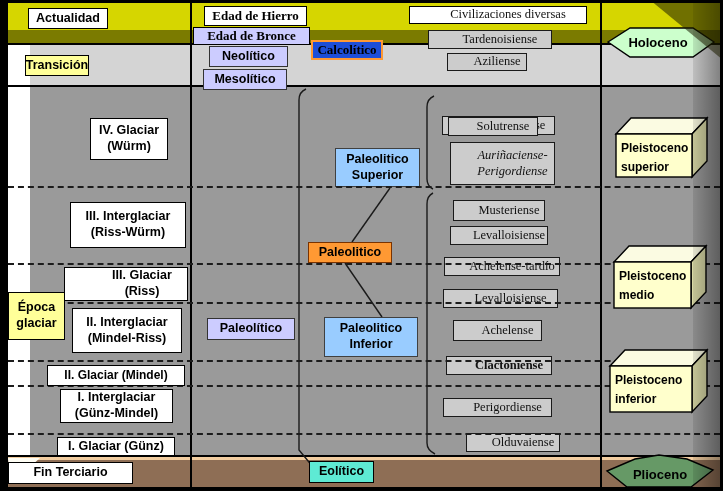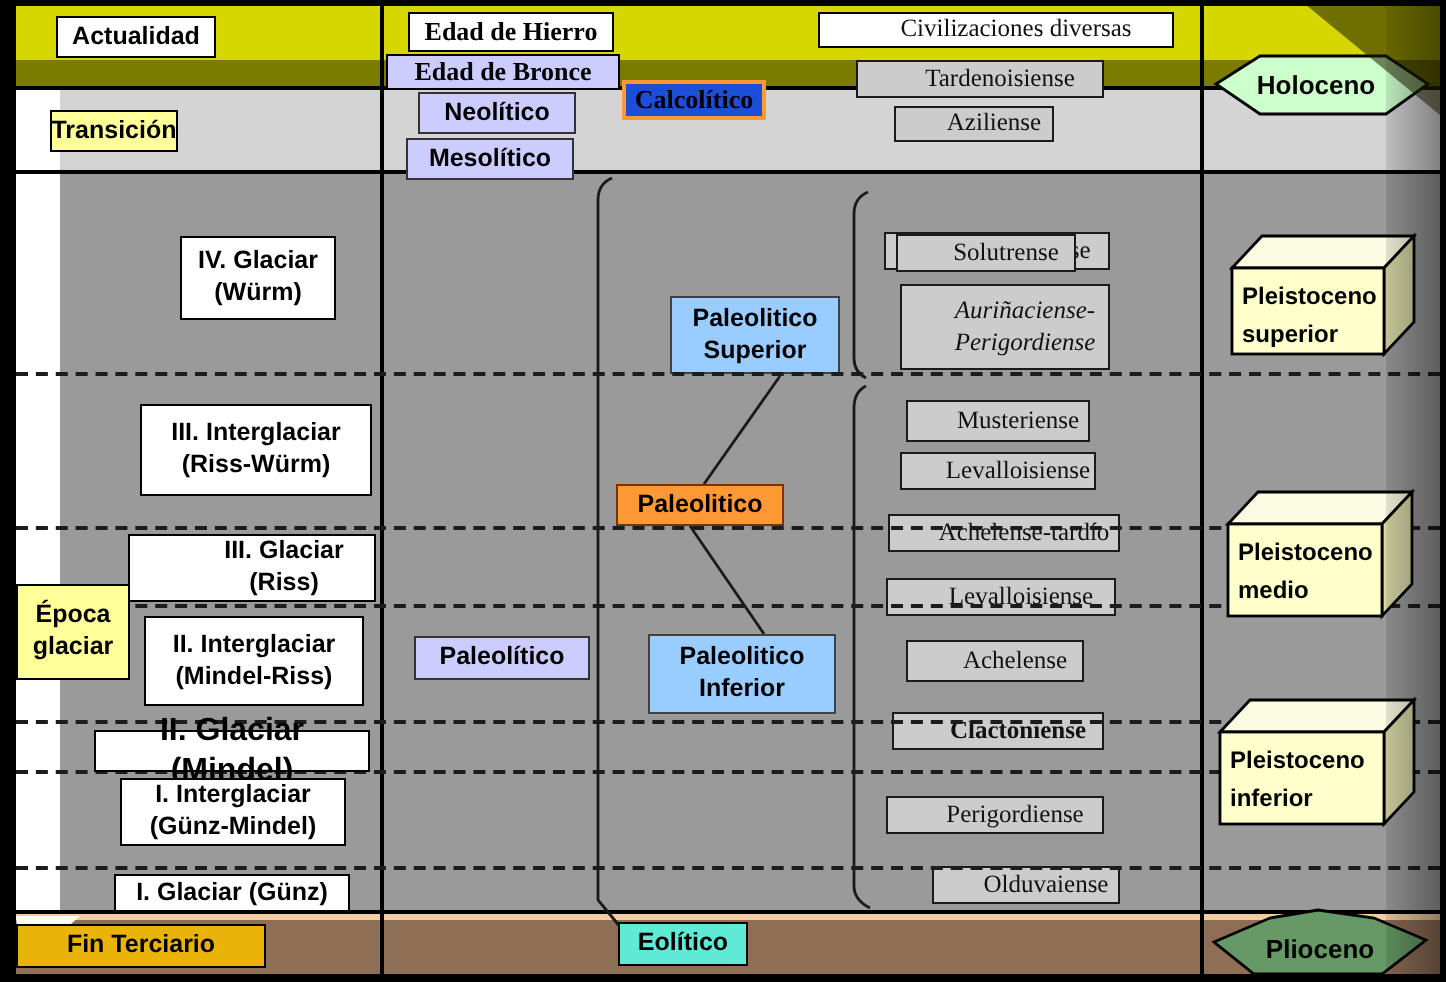--- a/index.html
+++ b/index.html
@@ -28,21 +28,21 @@
   .serifb{font-weight:bold;font-size:13px;font-family:"Liberation Serif",serif;}
   .serif{font-weight:normal;font-size:12.5px;font-family:"Liberation Serif",serif;color:#111;padding-left:20px;}
   .z2{z-index:2;} .z4{z-index:5;}
   .fill-w{background:#ffffff;}
   .fill-lav{background:#ccccff;border-color:#333;}
   .fill-gray{background:#cccccc;border-color:#1a1a1a;}
   .fill-yel{background:#ffff99;}
   .fill-blue{background:#99ccff;border-color:#404040;}
   .fill-org{background:#ff9933;border-color:#7a3300;}
   .fill-cream{background:#1d4ed8;border:2px solid #ff9933;}
-  .fill-olive{background:#eab308;}
+  .fill-olive{background:#ffffff;}
   .fill-ochre{background:#5eead4;}
   
   #connectors{position:absolute;left:0;top:0;z-index:2;pointer-events:none;}
   #shapes{position:absolute;left:0;top:0;z-index:6;pointer-events:none;}
   .shape-text{position:absolute;z-index:7;font-weight:bold;font-size:12px;color:#000;
       white-space:pre-line;line-height:19px;pointer-events:none;}
   .shape-text.center{text-align:center;font-size:13px;}
   
   .shadow-strip{position:absolute;left:693px;top:0;width:28px;height:487px;z-index:8;
       background:linear-gradient(to right, rgba(0,0,0,0.10), rgba(0,0,0,0.40));pointer-events:none;}
@@ -95,21 +95,21 @@
 
   <div class="bx comic fill-w z4" style="left:90px;top:118px;width:78px;height:42px;">IV. Glaciar
 (Würm)</div>
   <div class="bx comic fill-w z4" style="left:70px;top:202px;width:116px;height:46px;">III. Interglaciar
 (Riss-Würm)</div>
   <div class="bx comic fill-w z4" style="left:64px;top:267px;width:124px;height:34px;padding-left:32px;">III. Glaciar (Riss)</div>
   <div class="bx comic fill-yel z4" style="left:8px;top:292px;width:57px;height:48px;">Época
 glaciar</div>
   <div class="bx comic fill-w z4" style="left:72px;top:308px;width:110px;height:45px;">II. Interglaciar
 (Mindel-Riss)</div>
-  <div class="bx comic fill-w z4" style="left:47px;top:365px;width:138px;height:21px;font-size:16px;">II. Glaciar (Mindel)</div>
+  <div class="bx comic fill-w z4" style="left:47px;top:365px;width:138px;height:21px;font-size:12px;">II. Glaciar (Mindel)</div>
   <div class="bx comic fill-w z4" style="left:60px;top:389px;width:113px;height:34px;">I. Interglaciar
 (Günz-Mindel)</div>
   <div class="bx comic fill-w z4" style="left:57px;top:437px;width:118px;height:19px;">I. Glaciar (Günz)</div>
 
   <div class="bx comic fill-blue z2" style="left:335px;top:148px;width:85px;height:39px;">Paleolitico
 Superior</div>
   <div class="bx comic fill-org z2" style="left:308px;top:242px;width:84px;height:21px;">Paleolitico</div>
   <div class="bx comic fill-lav" style="left:207px;top:271px;width:88px;height:22px;margin-top:47px;">Paleolítico</div>
   <div class="bx comic fill-blue z2" style="left:324px;top:317px;width:94px;height:40px;">Paleolitico
 Inferior</div>

